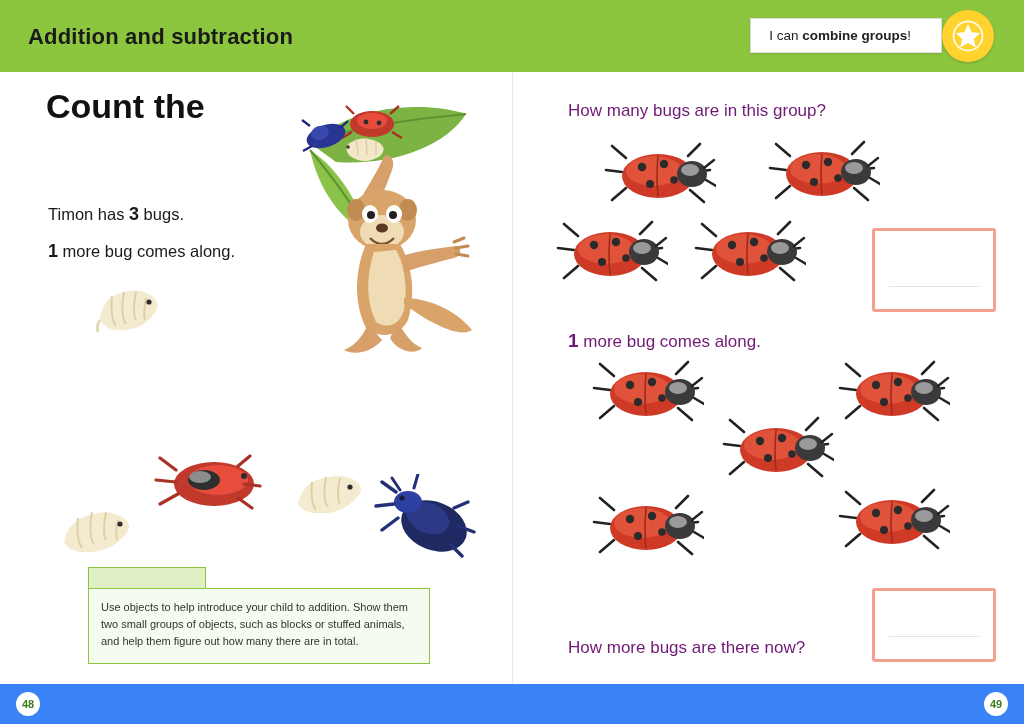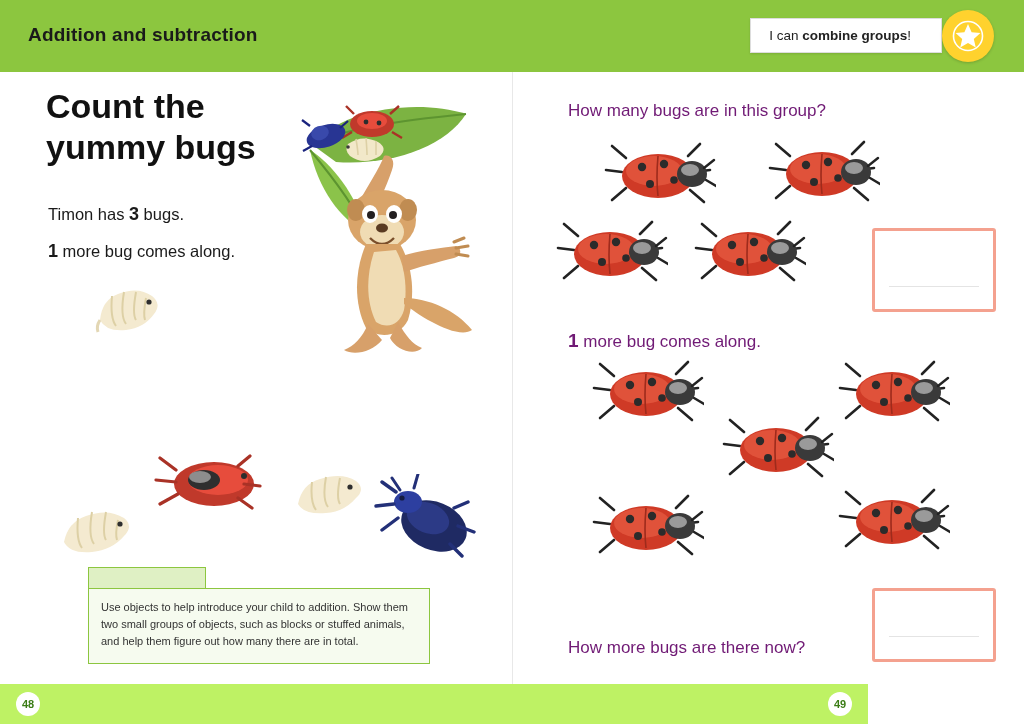--- a/index.html
+++ b/index.html
@@ -31,21 +31,21 @@
   .top-band-inner {
     position: absolute;
     left: 0; top: 0;
     width: 100%;
     height: 100%;
   }
   .chapter-title {
     position: absolute;
     left: 28px;
     top: 24px;
-    font-size: 19px;
+    font-size: 22px;
     font-weight: bold;
     color: #1a1a1a;
     letter-spacing: 0.2px;
   }
   .can-do-pill {
     position: absolute;
     right: 82px;
     top: 18px;
     background: #ffffff;
     border: 1px solid #dddddd;
@@ -68,23 +68,23 @@
     align-items: center;
     justify-content: center;
     box-shadow: 0 1px 3px rgba(0,0,0,0.18);
   }
 
   
   .bottom-band {
     position: absolute;
     left: 0;
     bottom: 0;
-    width: 868px;
+    width: 1024px;
     height: 40px;
-    background: #bef264;
+    background: #3b82f6;
   }
   .page-num {
     position: absolute;
     top: 8px;
     width: 24px;
     height: 24px;
     border-radius: 50%;
     background: #ffffff;
     color: #3b7c16;
     font-size: 11px;
@@ -222,21 +222,20 @@
           <polygon points="20,8 23.6,16.2 32.4,17 25.8,22.9 27.8,31.5 20,27 12.2,31.5 14.2,22.9 7.6,17 16.4,16.2" fill="#ffffff"></polygon>
         </svg>
       </div>
     </div>
   </div>
 
   <div class="spine"></div>
 
   <div class="heading">
     <div>Count the</div>
-    <div>yummy bugs</div>
   </div>
 
   <div class="ltext t-timon">
     <span>Timon has </span><b>3</b><span> bugs.</span>
   </div>
 
   <div class="ltext t-more">
     <b>1</b><span> more bug comes along.</span>
   </div>
 

